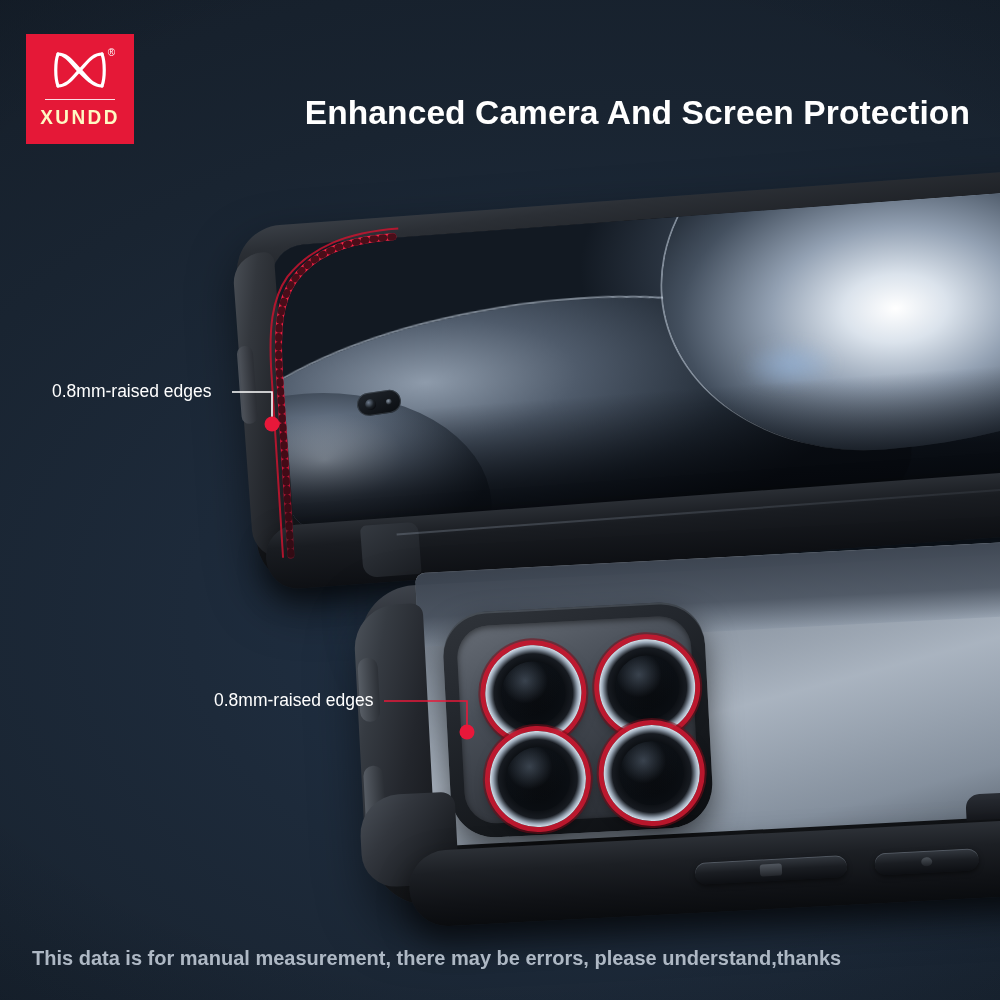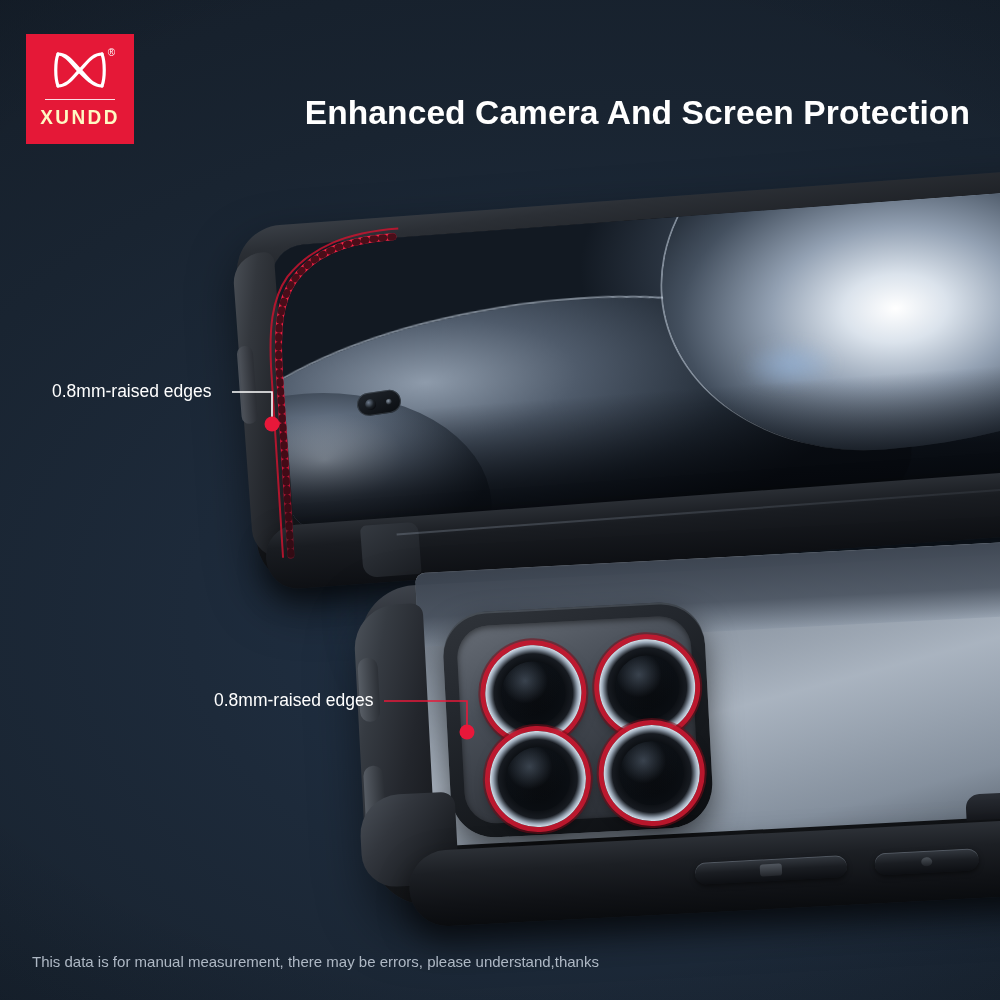--- a/index.html
+++ b/index.html
@@ -342,21 +342,21 @@
   .pb-corner {
     position:absolute; left:-10px; bottom:20px;
     width:96px; height:92px;
     border-radius:40px 14px 12px 34px;
     background:linear-gradient(128deg,#4a5058 0%,#32363d 34%,#1d2025 72%,#121419 100%);
   }
 
   
   .footer {
     position:absolute; left:32px; bottom:30px;
-    color:#aeb8c4; font-size:15px; font-weight:400;
+    color:#aeb8c4; font-size:20px; font-weight:700;
     white-space:nowrap;
   }
 </style>
 </head>
 <body>
 
 <div id="poster">
 
   <div class="bg-base"></div>
   <div class="bg-glow"></div>

